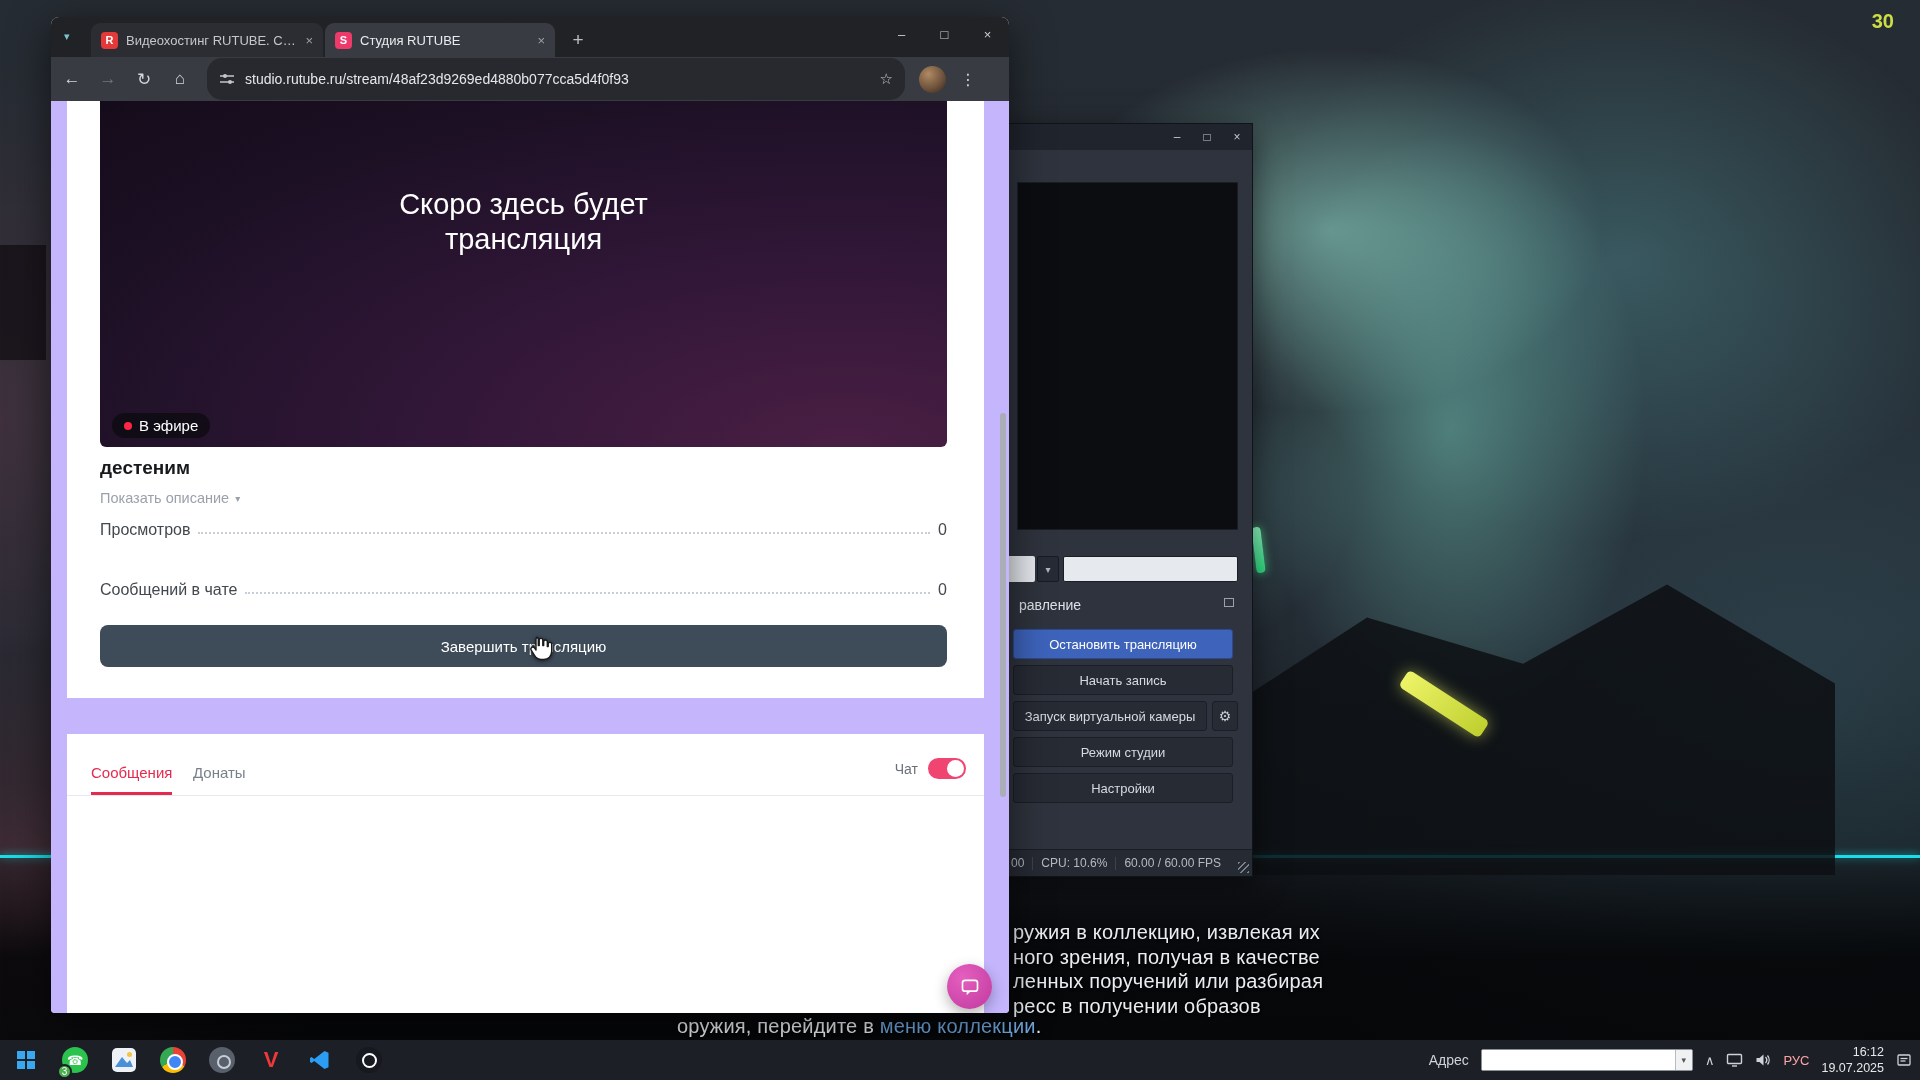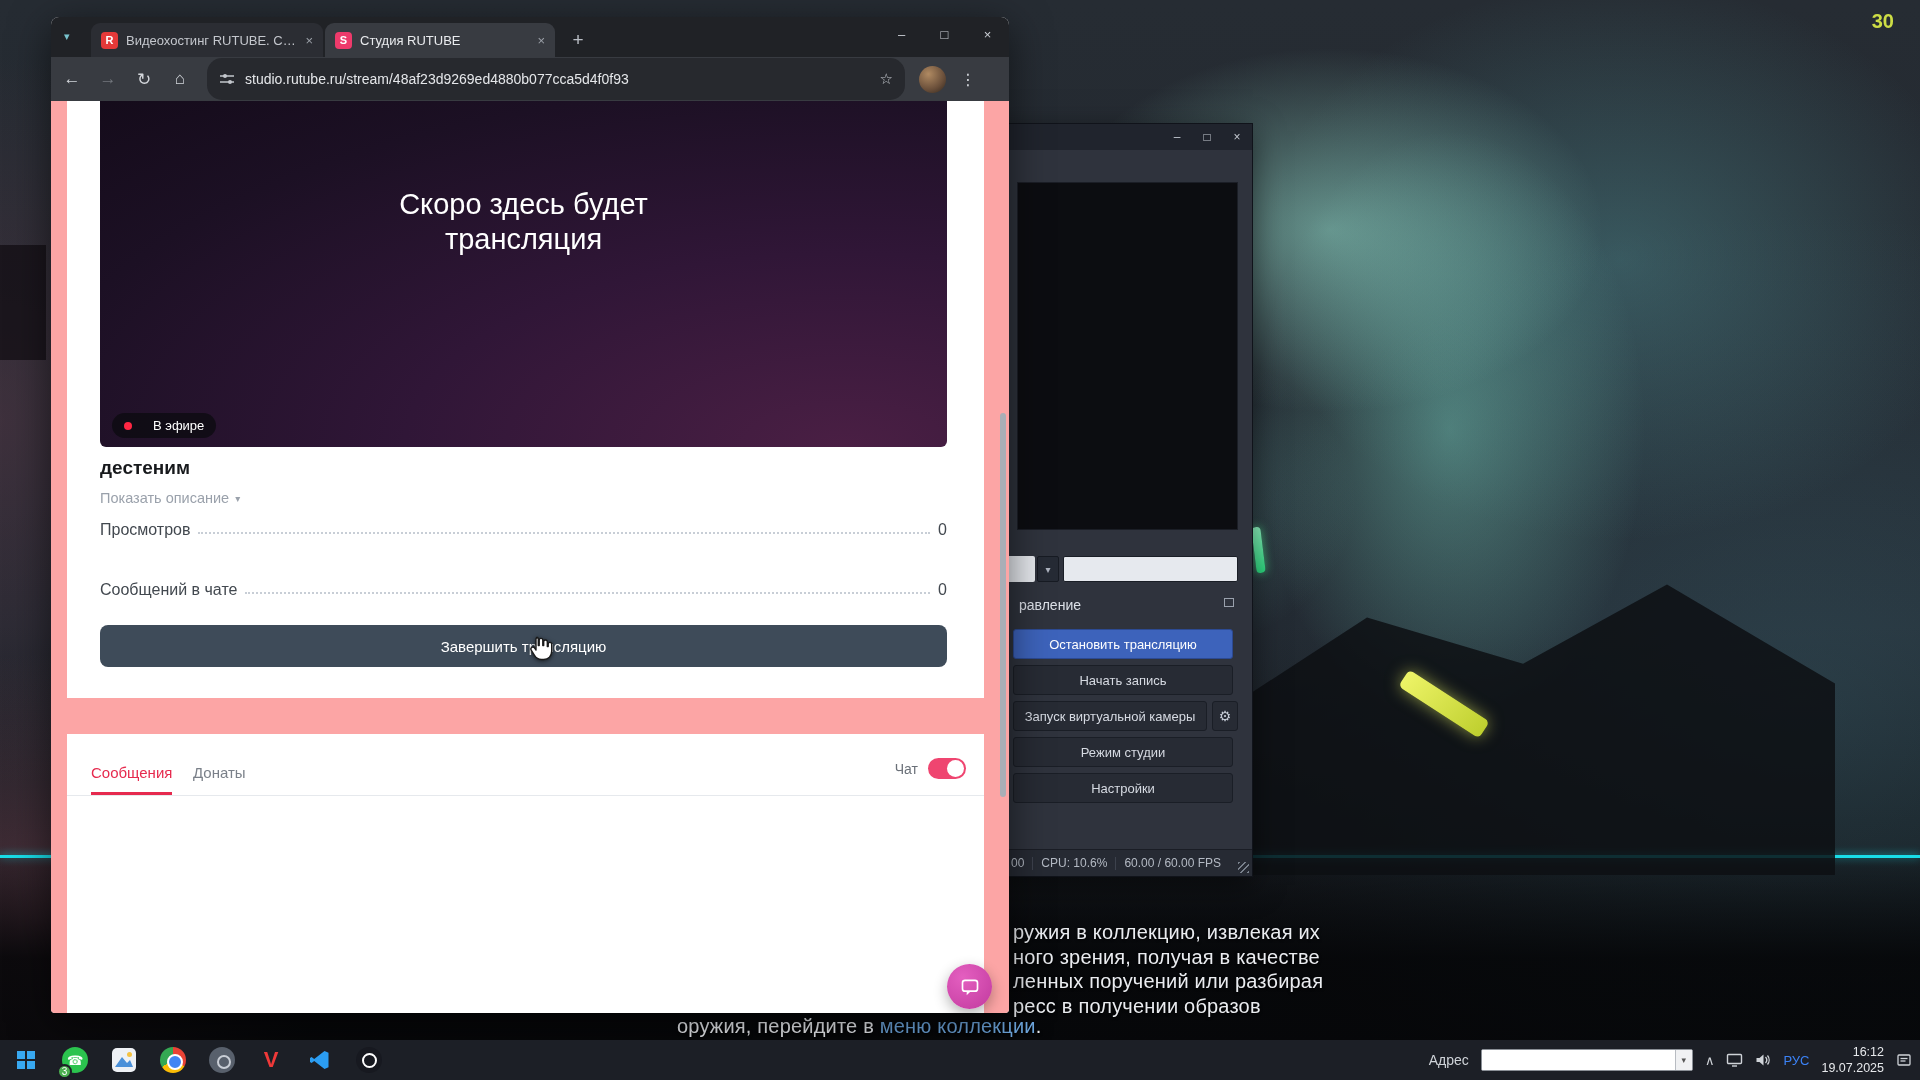--- a/index.html
+++ b/index.html
@@ -62,25 +62,25 @@
   .win-ctls{position:absolute;right:0;top:0;height:34px;display:flex;}
   .win-ctl{width:43px;height:34px;display:flex;align-items:center;justify-content:center;color:#ccd0d6;font-size:13px;}
   .toolbar{position:absolute;left:0;top:40px;right:0;height:44px;background:#383b41;display:flex;align-items:center;}
   .nav-ic{width:30px;height:30px;margin-left:6px;display:flex;align-items:center;justify-content:center;color:#d3d6db;font-size:17px;border-radius:50%;}
   .nav-ic.disabled{color:#73777d;}
   .omnibox{height:42px;flex:0 0 698px;margin-left:12px;background:#27292e;border-radius:15px;display:flex;align-items:center;padding:0 12px;}
   .omni-url{flex:1;margin-left:10px;font-size:14px;color:#e5e7ea;white-space:nowrap;overflow:hidden;}
   .omni-star{color:#c0c4ca;font-size:15px;}
   .avatar{width:27px;height:27px;border-radius:50%;margin-left:14px;background:radial-gradient(circle at 35% 30%,#b08a62,#6a4f3a 60%,#2e241c);}
   .menu-ic{width:28px;height:28px;margin-left:8px;display:flex;align-items:center;justify-content:center;color:#d3d6db;font-size:16px;}
-  .content{position:absolute;left:0;top:84px;width:958px;height:912px;background:#fca5a5;}
+  .content{position:absolute;left:0;top:84px;width:958px;height:912px;background:#c4b5fd;}
   .card1{position:absolute;left:16px;top:0;width:917px;height:597px;background:#fff;}
   .preview{position:absolute;left:33px;top:0;width:847px;height:346px;border-radius:0 0 6px 6px;background:radial-gradient(130% 140% at 88% 100%,#4a1f44 0%,#301637 40%,#1c1024 75%,#140b1a 100%);}
   .preview-heading{position:absolute;left:50%;top:86px;transform:translateX(-50%);width:330px;text-align:center;color:#fff;font-size:29px;line-height:1.2;font-weight:500;}
-  .live{position:absolute;left:12px;bottom:9px;height:25px;padding:0 12px;border-radius:13px;background:rgba(10,10,14,.72);display:flex;align-items:center;gap:21px;color:#fff;font-size:13px;margin-top:16px;}
+  .live{position:absolute;left:12px;bottom:9px;height:25px;padding:0 12px;border-radius:13px;background:rgba(10,10,14,.72);display:flex;align-items:center;gap:7px;color:#fff;font-size:15px;margin-top:16px;}
   .live-dot{width:8px;height:8px;border-radius:50%;background:var(--live-red,#ff2743);}
   .stream-title{position:absolute;left:33px;top:356px;font-size:19px;font-weight:bold;color:#17191c;}
   .desc{position:absolute;left:33px;top:389px;font-size:14.5px;color:#9aa1ab;display:flex;align-items:center;gap:6px;}
   .desc .chev{font-size:10px;}
   .stat{position:absolute;left:33px;width:847px;height:22px;display:flex;align-items:flex-end;font-size:16px;color:#42484f;}
   .s1{top:416px;} .s2{top:476px;}
   .stat .dots{flex:1;border-bottom:2px dotted #c8ced6;margin:0 8px 5px;}
   .endbtn{position:absolute;left:33px;top:524px;width:847px;height:42px;background:#3e4b59;border:none;border-radius:8px;color:#fff;font-size:15px;font-family:inherit;}
   .card2{position:absolute;left:16px;top:633px;width:917px;height:279px;background:#fff;}
   .tabsrow{position:absolute;left:0;top:0;right:0;height:62px;border-bottom:1px solid #e6e9ed;}
@@ -108,21 +108,21 @@
   .gray-app::after{content:"";position:absolute;left:8px;top:8px;width:10px;height:10px;border-radius:50%;border:2px solid #c9ced6;}
   .viv{color:#ef3939;font-weight:bold;font-size:22px;}
   .obs-ic{width:26px;height:26px;border-radius:50%;background:#171920;position:relative;}
   .obs-ic::after{content:"";position:absolute;left:6px;top:6px;width:11px;height:11px;border-radius:50%;border:2.5px solid #fff;}
   .tb-right{margin-left:auto;display:flex;align-items:center;gap:12px;margin-right:8px;}
   .addr-label{font-size:14px;color:#cfd3d8;}
   .addr-box{width:212px;height:22px;background:#fff;border:1px solid #8a8f96;border-radius:2px;display:flex;align-items:center;overflow:hidden;}
   .addr-box input{flex:1;border:none;outline:none;height:100%;font-size:12px;padding:0 6px;font-family:inherit;}
   .addr-caret{width:17px;height:100%;border-left:1px solid #b8bcc2;color:#555;font-size:9px;display:flex;align-items:center;justify-content:center;background:#f0f1f3;}
   .tray-ic{color:#cfd3d8;font-size:13px;display:flex;align-items:center;}
-  .lang{font-size:13px;color:#3b82f6;}
+  .lang{font-size:13px;color:#fca5a5;}
   .clock{font-size:12.5px;color:#e6e8eb;text-align:right;line-height:1.32;}
 </style>
 </head>
 <body>
 
 <div id="screen">
 
   <div class="left-panel"></div>
   <div class="cyan-line"></div>
   <div class="bottom-shade"></div>

